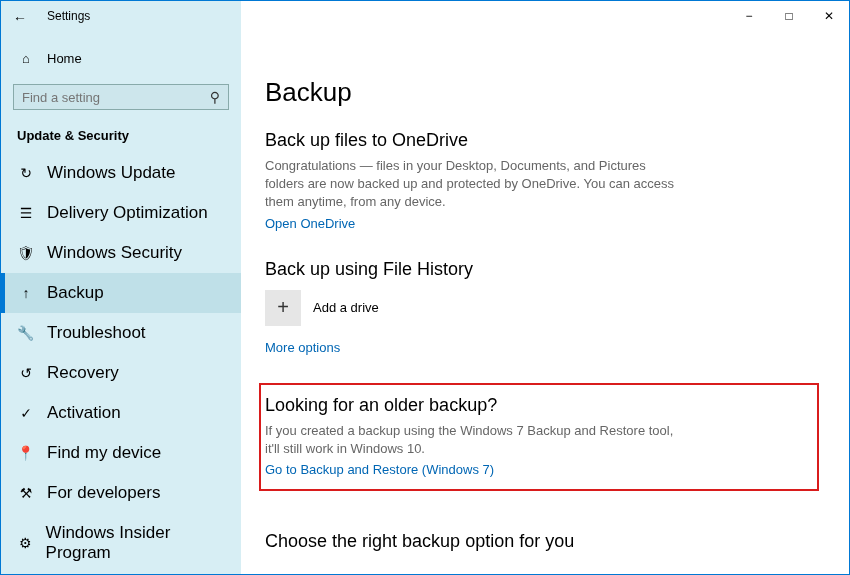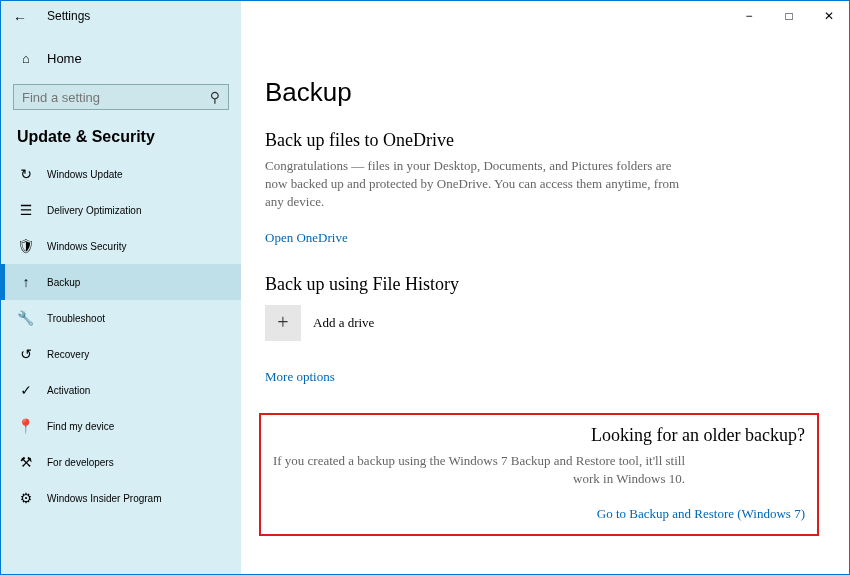--- a/index.html
+++ b/index.html
@@ -12,38 +12,38 @@
   .sidebar { width: 240px; background: #d7eef4; display: flex; flex-direction: column; padding-top: 0; }
   .sidebar-top { height: 30px; display: flex; align-items: center; padding-left: 12px; }
   .back-arrow { font-size: 14px; cursor: pointer; }
   .app-title { font-size: 12px; margin-left: 20px; }
   .home-row { display: flex; align-items: center; padding: 10px 16px; cursor: pointer; margin-top: 10px; }
   .home-row .icon { width: 18px; display: inline-flex; justify-content: center; margin-right: 12px; }
   .home-row .label { font-size: 13px; text-align: center; }
   .searchbox { margin: 8px 12px 0 12px; height: 26px; border: 1px solid #8aa; background: #cde6ec; display: flex; align-items: center; padding: 0 8px; }
   .searchbox input { flex: 1; background: transparent; border: none; outline: none; font-size: 13px; color: #555; }
   .search-glyph { color: #333; font-size: 14px; }
-  .section-heading { font-weight: 600; font-size: 16px; padding: 18px 16px 10px 16px; }
+  .section-heading { font-weight: 600; font-size: 13px; padding: 18px 16px 10px 16px; }
   .nav { display: flex; flex-direction: column; }
   .nav-item { display: flex; align-items: center; padding: 10px 16px; cursor: pointer; position: relative; }
   .nav-item .icon { width: 18px; display: inline-flex; justify-content: center; margin-right: 12px; font-size: 14px; }
-  .nav-item .label { font-size: 10px; }
+  .nav-item .label { font-size: 17px; }
   .nav-item.selected { background: #bfe0e8; }
   .nav-item.selected::before { content: ""; position: absolute; left: 0; top: 0; bottom: 0; width: 4px; background: #0078d4; }
   .content { flex: 1; padding: 46px 24px 20px 24px; overflow-y: auto; margin-top: 30px; }
   .page-title { font-size: 26px; font-weight: 400; margin-bottom: 22px; }
-  .section { margin-bottom: 28px; max-width: 560px; font-family: Liberation Serif, serif; }
+  .section { margin-bottom: 28px; max-width: 560px; }
   .section.wide { max-width: 760px; }
   .section h2 { font-size: 18px; font-weight: 400; margin-bottom: 6px; }
   .section p { font-size: 13px; color: #666; line-height: 1.4; max-width: 420px; }
-  .section .link { color: #0066b4; font-size: 13px; margin-top: 18px; display: inline-block; cursor: pointer; }
+  .section .link { color: #0066b4; font-size: 13px; margin-top: 4px; display: inline-block; cursor: pointer; }
   .add-drive { display: flex; align-items: center; margin: 10px 0 10px 0; cursor: pointer; }
   .add-drive .plusbox { width: 36px; height: 36px; background: #e6e6e6; display: flex; align-items: center; justify-content: center; font-size: 20px; color: #333; margin-right: 12px; }
   .add-drive .txt { font-size: 13px; }
-  .highlight { border: 2.5px solid #d91c1c; padding: 10px 12px 12px 4px; margin-left: -6px; text-align: right; }
+  .highlight { border: 2.5px solid #d91c1c; padding: 10px 12px 12px 4px; margin-left: -6px; }
 </style>
 </head>
 <body>
 
 <div class="window">
   <div class="titlebar">
     <div class="sysbtns">
       <div class="sysbtn">−</div>
       <div class="sysbtn">□</div>
       <div class="sysbtn">✕</div>

